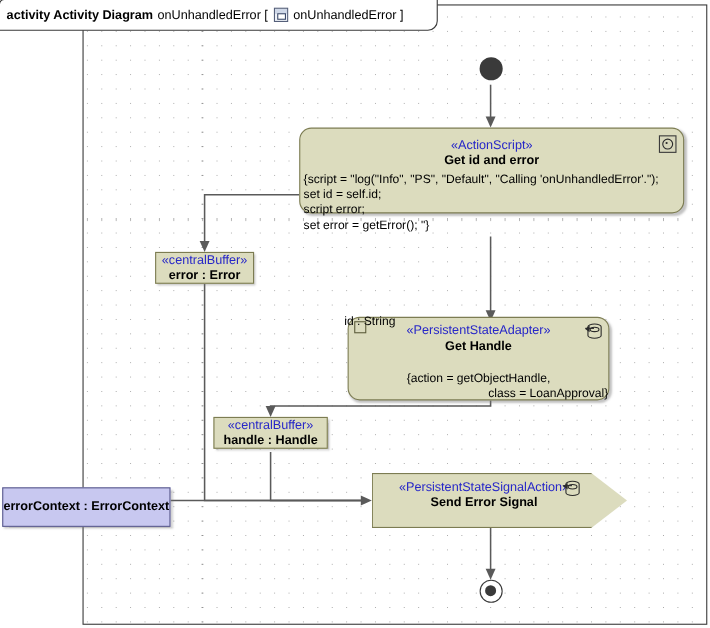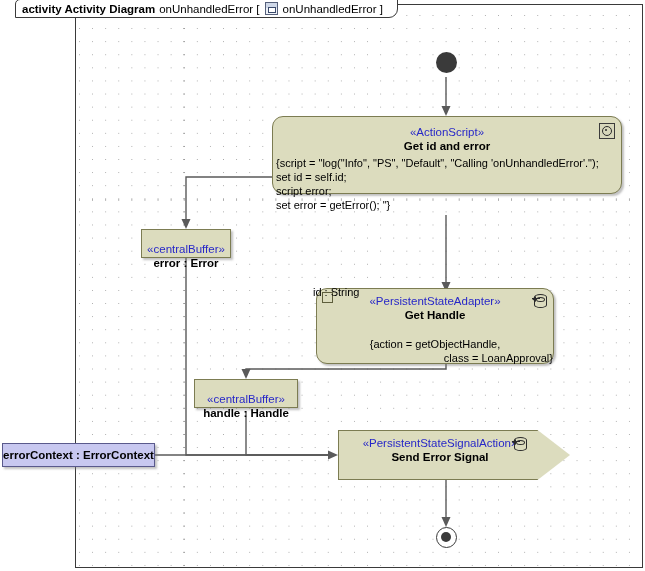--- a/index.html
+++ b/index.html
@@ -40,35 +40,34 @@
       repeating-linear-gradient(to bottom, rgba(120,120,120,0.55) 0 1px, transparent 1px 13.1px);
     background-size: 13.1px 2px, 2px 13.1px;
     background-position: 3px 194px, 107px 10px;
     background-repeat: repeat-x, repeat-y;
     pointer-events: none;
   }
   #frame-title {
     position: absolute;
     left: -1px;
     top: -1px;
-    height: 19px;
-    padding: 0 14px 0 6px;
+    height: 29px;
+    padding: 0 30px 0 6px;
     display: flex;
     align-items: center;
     gap: 4px;
     background: #ffffff;
     border: 1px solid #3a3a3a;
     border-top-left-radius: 5px;
     border-bottom-right-radius: 9px;
     font-size: 11.5px;
     color: #000000;
     white-space: nowrap;
     box-sizing: border-box;
     z-index: 6;
-    margin-left: 16px;
   }
   #frame-title .kw { font-weight: bold; }
   #frame-title .nm { font-weight: normal; }
   .diag-icon {
     display: inline-block;
     width: 11px;
     height: 11px;
     border: 1px solid #555f7a;
     background: linear-gradient(to bottom, #cfd8e8 0 45%, #eef2f8 45% 100%);
     position: relative;
@@ -116,21 +115,21 @@
   }
 
   
   .action {
     border-radius: 11px;
   }
 
   
   .buffer {
     border-radius: 0;
-    padding-top: 12px;
+    padding-top: 0;
   }
 
   
   .objnode {
     position: absolute;
     background: #c8c8f0;
     border: 1px solid #5a5a8c;
     box-shadow: 2px 2px 2px rgba(120,120,120,0.45);
     box-sizing: border-box;
     display: flex;
@@ -352,21 +351,21 @@
       <span class="cyl"></span>
         <span class="arr"></span>
     </div>
   </div>
 
   <div class="node buffer" style="left:194px; top:379px; width:104px; height:29px;">
     <div class="stereo">«centralBuffer»</div>
     <div class="nodename">handle : Handle</div>
   </div>
 
-  <div class="objnode" style="left:2px; top:443px; width:153px; height:24px;">
+  <div class="objnode" style="left:2px; top:443px; width:153px; height:36px;">
     <span>errorContext : ErrorContext</span>
   </div>
 
   <div class="signal" style="left:338px; top:430px; width:232px; height:50px;">
     <div class="signal-outline"></div>
     <div class="stereo" style="margin-top:6px; padding-right:28px;">«PersistentStateSignalAction»</div>
     <div class="nodename" style="padding-right:28px;">Send Error Signal</div>
   </div>
   <div class="corner-icon ic-db" style="left:512px; top:436px; z-index:8;">
     <span class="cyl"></span>

